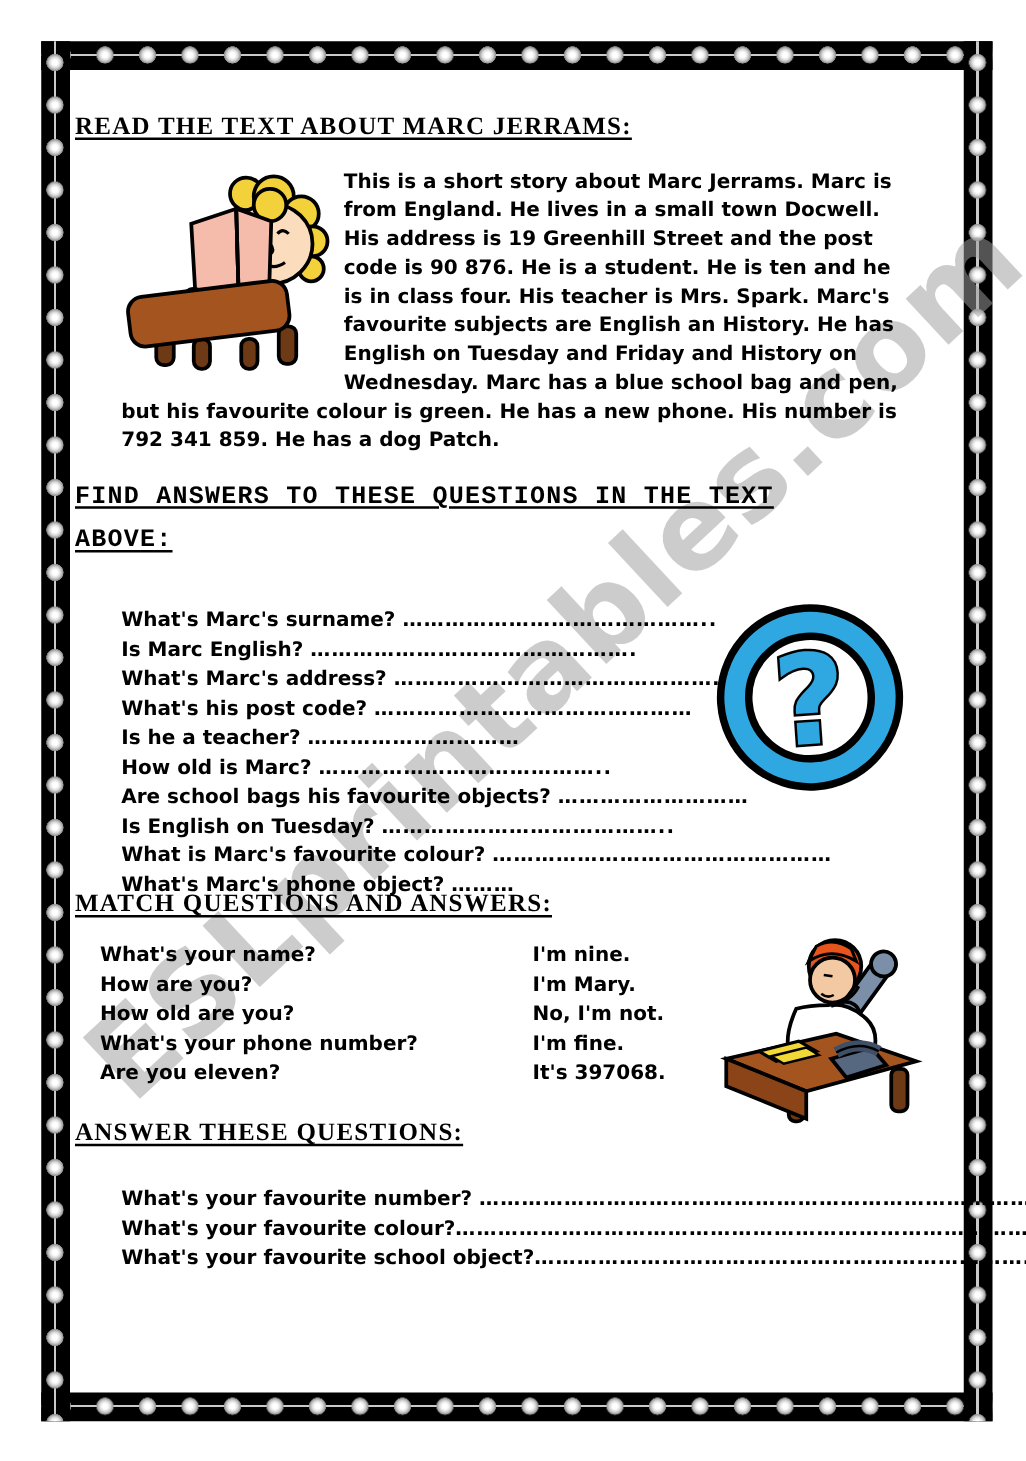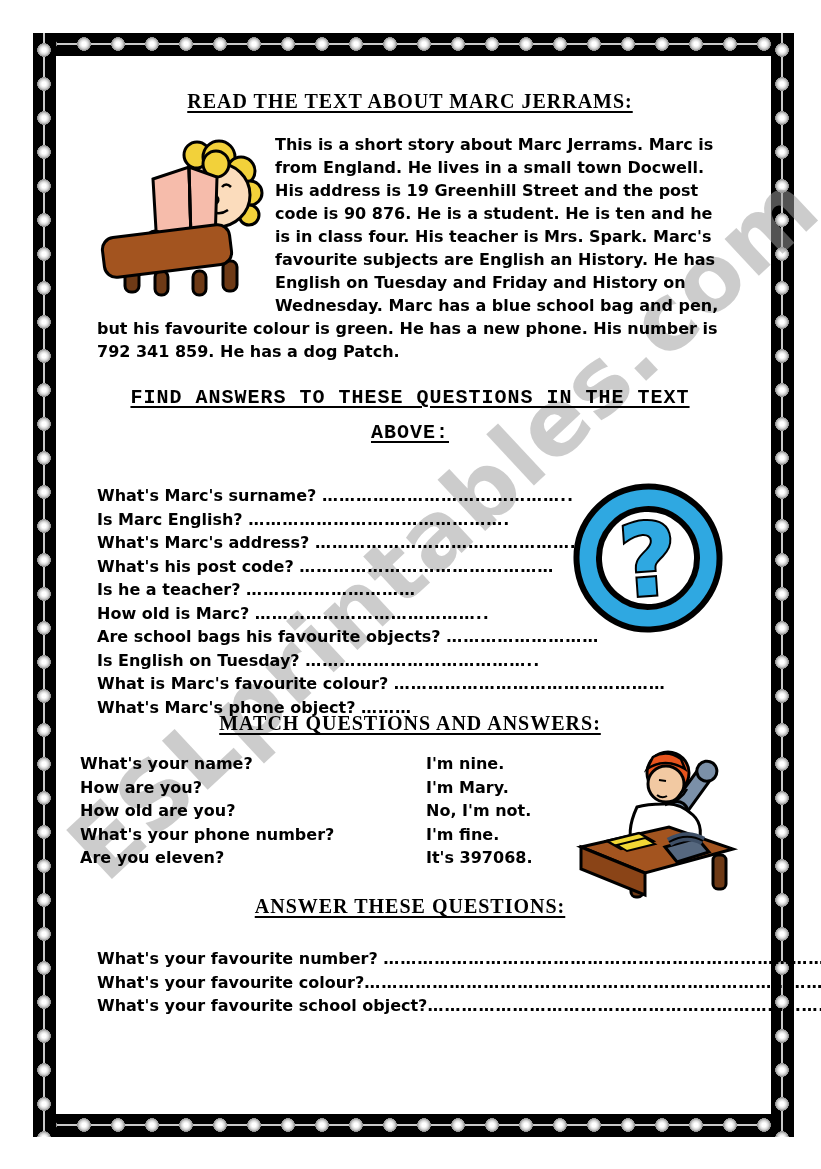--- a/index.html
+++ b/index.html
@@ -35,21 +35,21 @@
   
   .watermark {
     position:absolute; left:-38px; top:498px; width:910px;
     text-align:center; font-size:92px; font-weight:bold; letter-spacing:1px;
     color:#9f9f9f; opacity:.52; transform:rotate(-43deg); transform-origin:center;
     white-space:nowrap; z-index:1; pointer-events:none;
   }
 
   
   .heading {
-    position:absolute; left:60px; width:700px; text-align:center; z-index:2;
+    position:absolute; left:60px; width:700px; z-index:2;
     font-family:"Liberation Serif","DejaVu Serif",serif;
     font-weight:bold; font-size:20px; letter-spacing:1px; color:#000;
   }
   .heading .u {
     text-decoration:underline; text-decoration-thickness:2px; text-underline-offset:3px;
   }
   .heading .line { display:block; line-height:35px; }
 
   
   .bodytext { font-size:16px; font-weight:bold; line-height:23px; }

